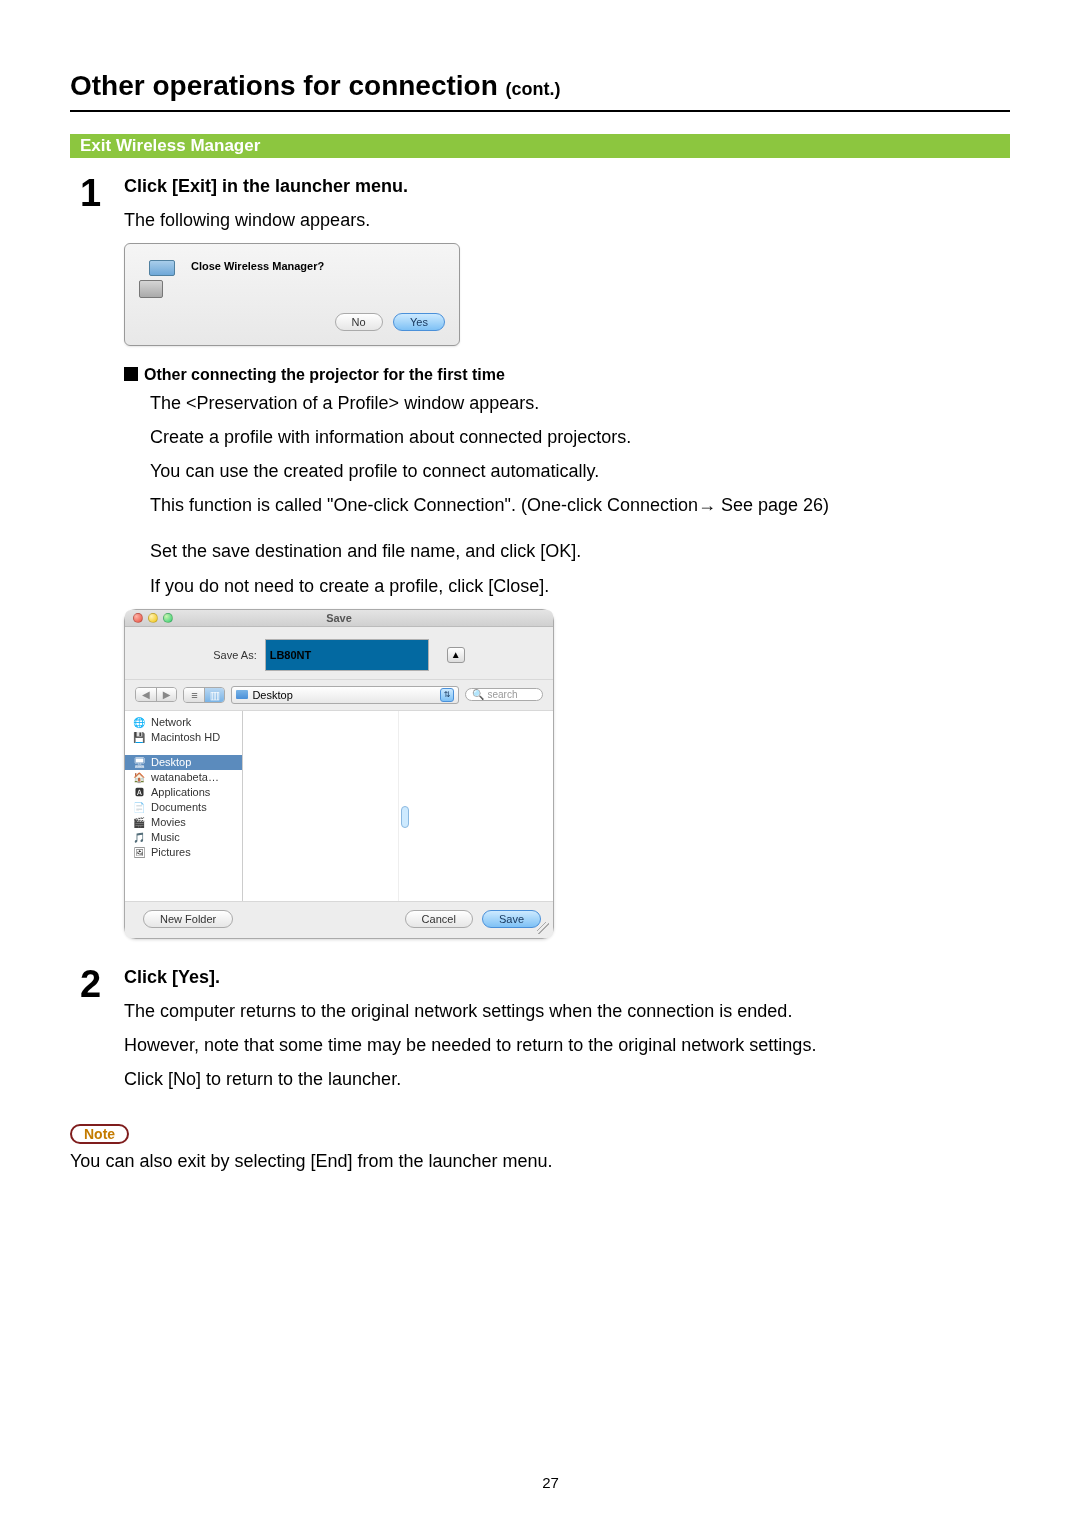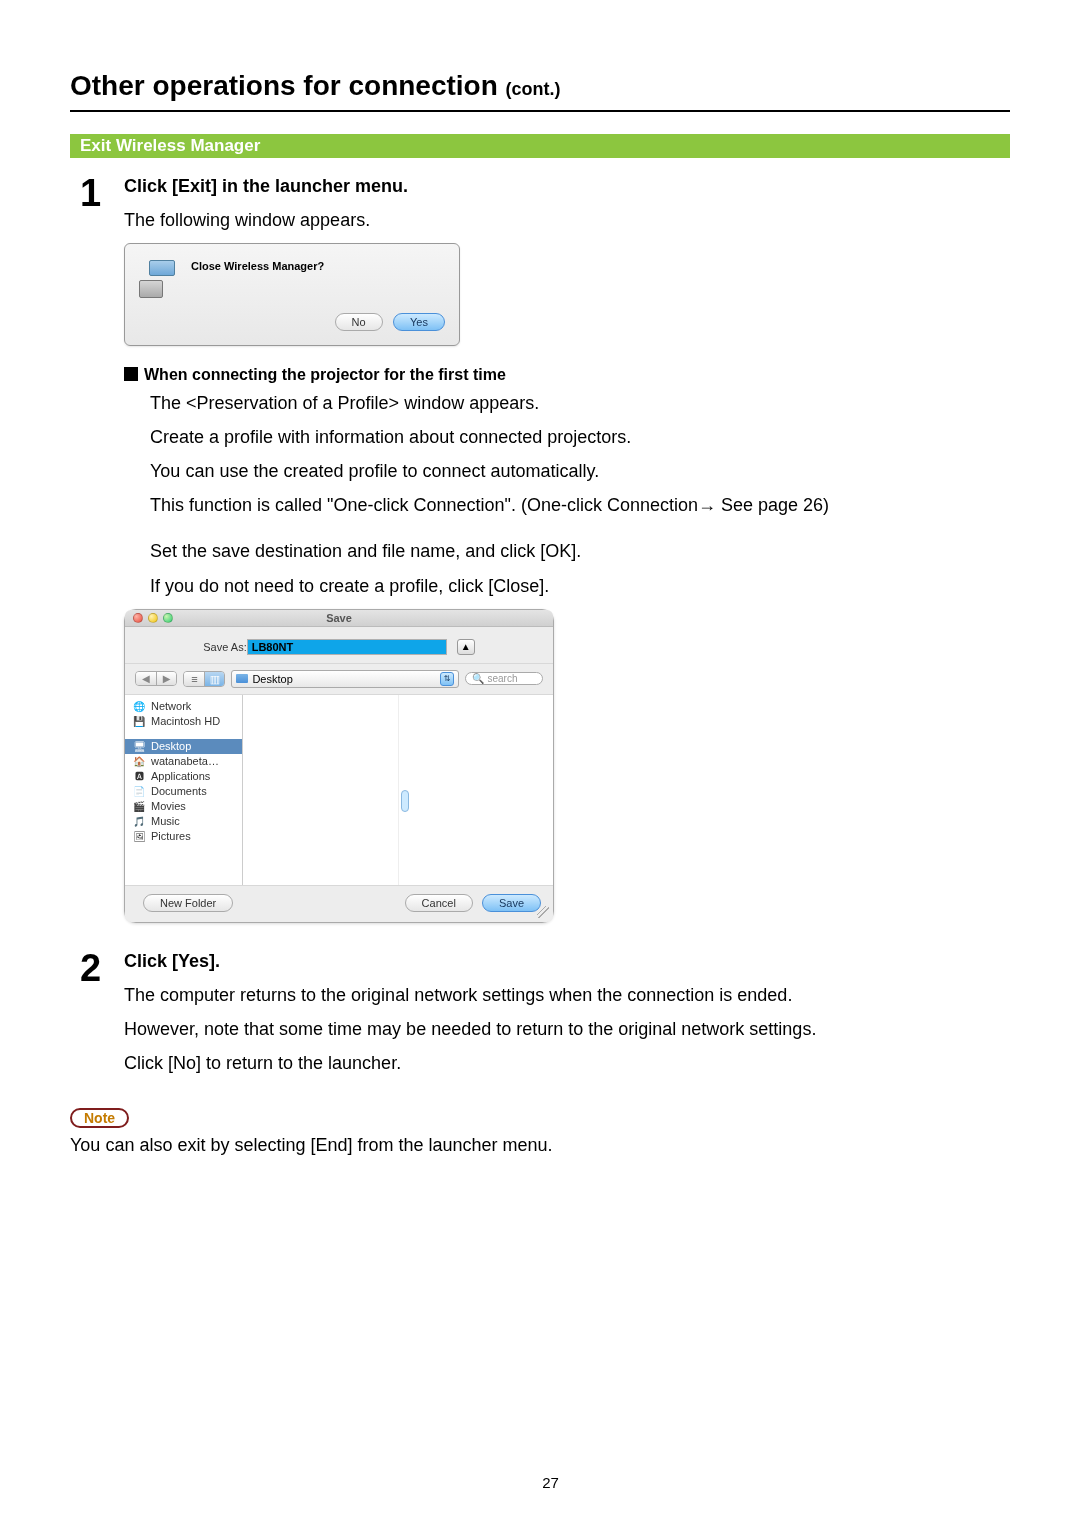--- a/index.html
+++ b/index.html
@@ -159,30 +159,30 @@
     position: absolute; left: 0; right: 0;
     text-align: center;
     font-weight: 600;
     color: #555;
     pointer-events: none;
   }
   .saveas-row {
     display: flex; align-items: center;
     padding: 12px 14px 8px 14px;
     justify-content: center;
-    gap: 0;
+    gap: 8px;
     border-bottom: 1px solid #d8d8d8;
     background: #ededed;
   }
   .saveas-label { font-size: 11px; color:#333; }
   .saveas-input {
-    width: 200px;
+    width: 164px;
     border: 1px solid #b0b0b0;
-    background: #0ea5e9;
-    padding: 1px 4px;
+    background: #0369a1;
+    padding: 9px 4px;
     font-size: 11px;
     font-weight: bold;
   }
   .saveas-disclosure {
     width: 18px; height: 16px;
     border: 1px solid #999;
     border-radius: 3px;
     background: linear-gradient(#fff,#ddd);
     text-align: center;
     font-size: 10px;
@@ -307,21 +307,21 @@
           </div>
           <div class="dialog1-text">Close Wireless Manager?</div>
         </div>
         <div class="dialog1-buttons">
           <span class="aqua-btn">No</span>
           <span class="aqua-btn default">Yes</span>
         </div>
       </div>
 
       <div class="sub-heading">
-        <span class="blk"></span><span>When connecting the projector for the first time</span>
+        <span class="blk"></span><span>Other connecting the projector for the first time</span>
       </div>
       <div class="indent-block">
         <div class="body-text">The &lt;Preservation of a  Profile&gt; window appears.</div>
         <div class="body-text">Create a profile with information about connected projectors.</div>
         <div class="body-text">You can use the created profile to connect automatically.</div>
         <div class="body-text">This function is called "One-click Connection". (One-click Connection→ See page 26)</div>
         <div class="hspacer"></div>
         <div class="body-text">Set the save destination and file name, and click [OK].</div>
         <div class="body-text">If you do not need to create a profile, click [Close].</div>
       </div>

